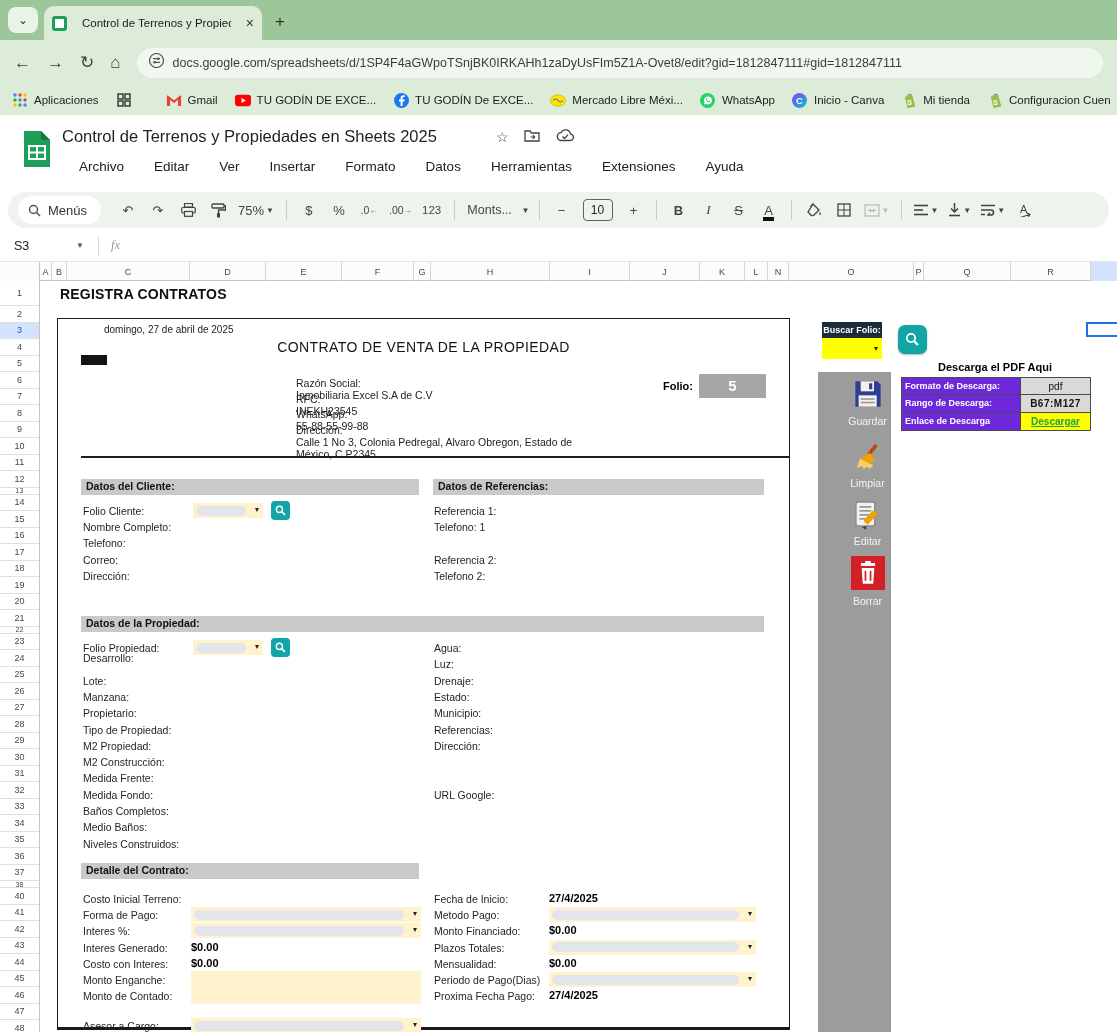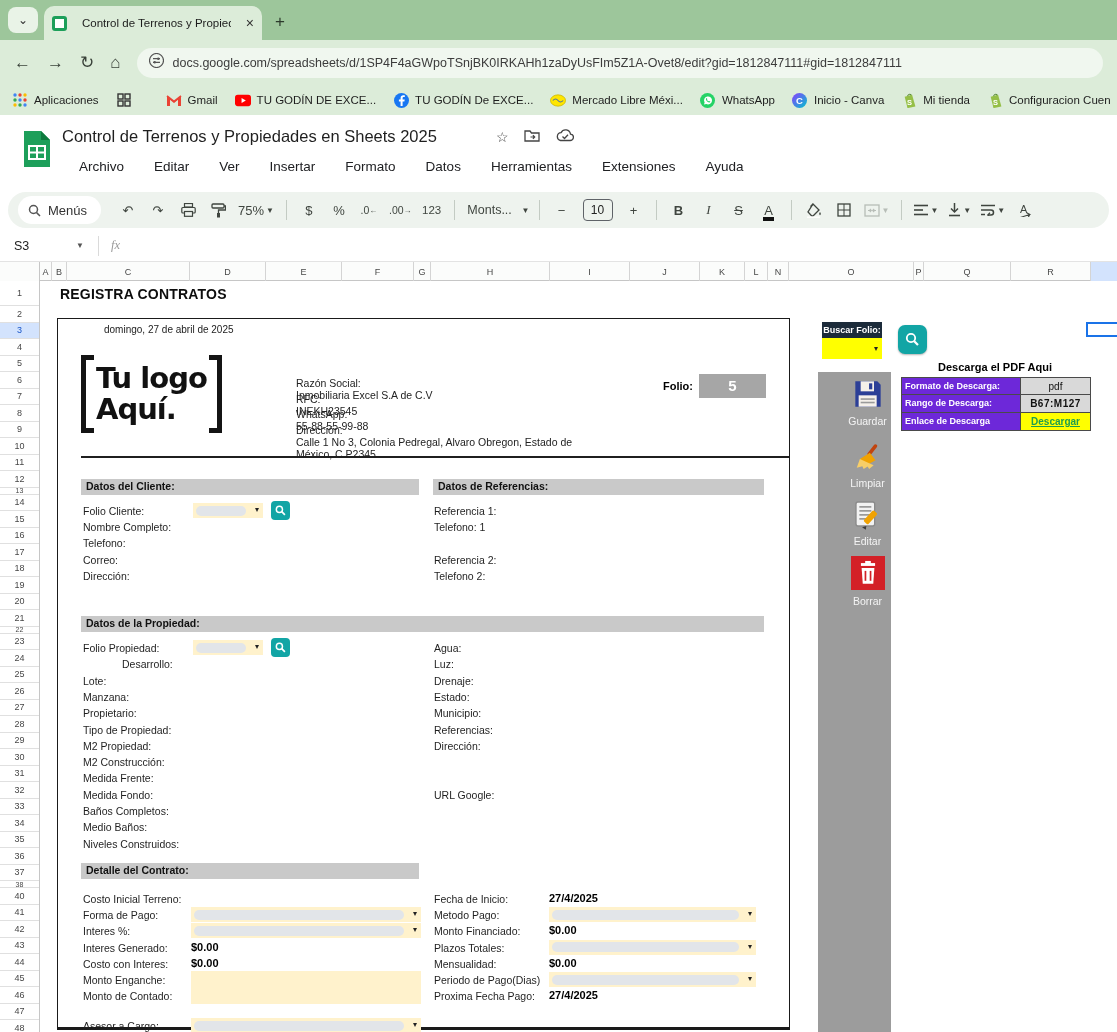--- a/index.html
+++ b/index.html
@@ -488,27 +488,24 @@
     <div class="row-h" style="height: 16.5px;">46</div>
     <div class="row-h" style="height: 16.5px;">47</div>
     <div class="row-h" style="height: 16.5px;">48</div>
   </div>
 
 <div id="canvas">
   <div id="page-heading">REGISTRA CONTRATOS</div>
 
   <div id="form-box">
     <div id="form-date">domingo, 27 de abril de 2025</div>
+    <div id="contract-title">CONTRATO DE VENTA DE LA PROPIEDAD</div>
 
     <div id="logo">
       <div class="lbr"></div>
-      <div id="logo-text">
-        <div>Tu logo</div>
-        <div>Aquí.</div>
-      </div>
       <div class="rbr"></div>
     </div>
 
     <div id="company">
         <div class="crow" style="top: 0px;"><span class="cl">Razón Social:</span><span class="cv">Inmobiliaria Excel S.A de C.V</span></div>
         <div class="crow" style="top: 15.5px;"><span class="cl">RFC:</span><span class="cv">INEKH23545</span></div>
         <div class="crow" style="top: 31px;"><span class="cl">WhatsApp:</span><span class="cv">55-88-55-99-88</span></div>
         <div class="crow" style="top: 47px;"><span class="cl">Dirección:</span><span class="cv">Calle 1 No 3, Colonia Pedregal, Alvaro Obregon, Estado de México, C.P2345</span></div>
       </div>
     <div id="folio-label">Folio:</div>
@@ -568,21 +565,21 @@
             <span class="dd-pill"></span>
             <span class="dd-arrow">▾</span>
           </div>
           <div class="mini-search" style="left: 188px;">
             <svg width="11" height="11" viewBox="0 0 15 15">
               <circle cx="6" cy="6" r="4.2" fill="none" stroke="#fff" stroke-width="2"></circle>
               <line x1="9.2" y1="9.2" x2="13.5" y2="13.5" stroke="#fff" stroke-width="2.4"></line>
             </svg>
           </div>
         </div>
-        <div class="frow" style="top: 16px; margin-left: 39px;">
+        <div class="frow" style="top: 10px;">
           <span class="flabel">Desarrollo:</span>
         </div>
         <div class="frow" style="top: 32.6px;">
           <span class="flabel">Lote:</span>
         </div>
         <div class="frow" style="top: 48.9px;">
           <span class="flabel">Manzana:</span>
         </div>
         <div class="frow" style="top: 65.2px;">
           <span class="flabel">Propietario:</span>

